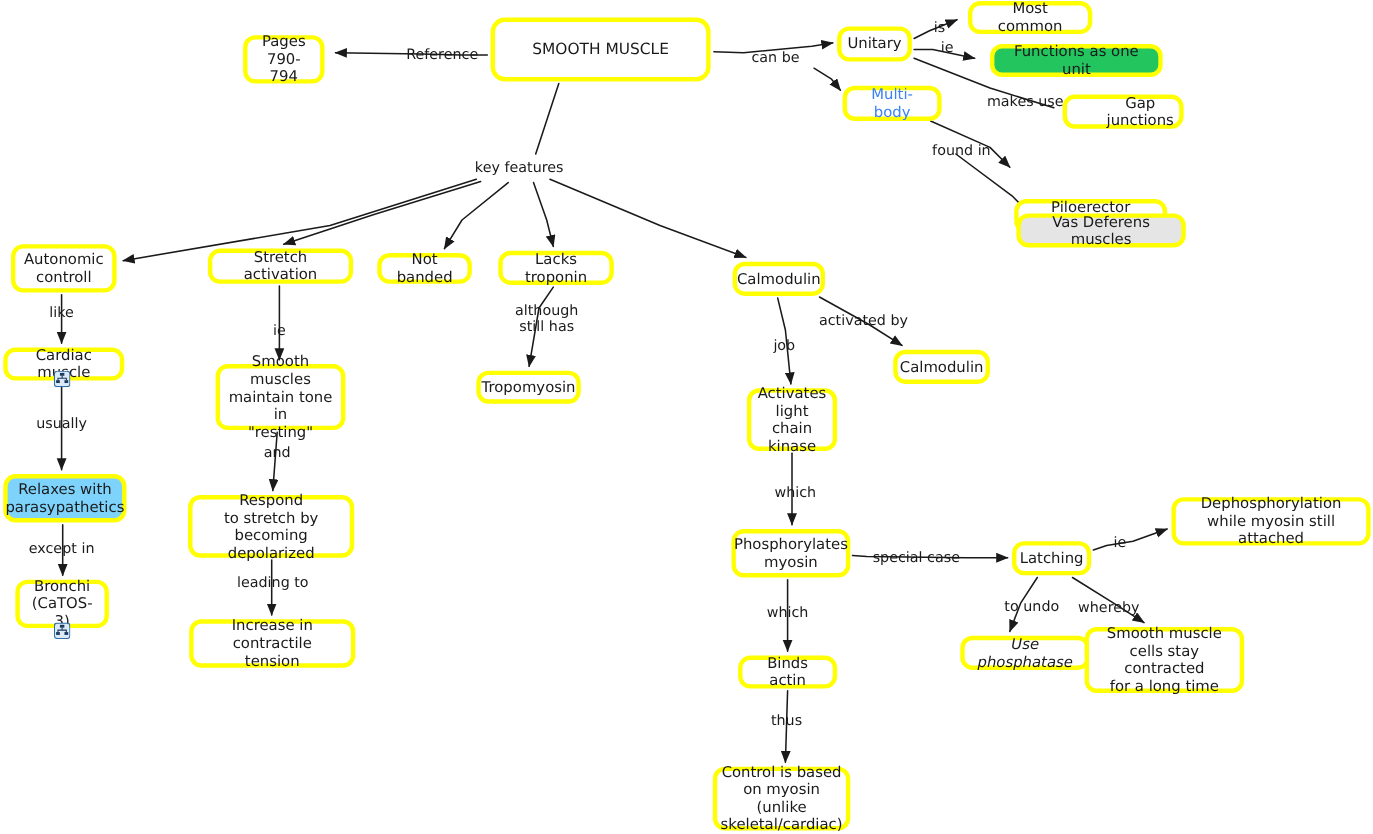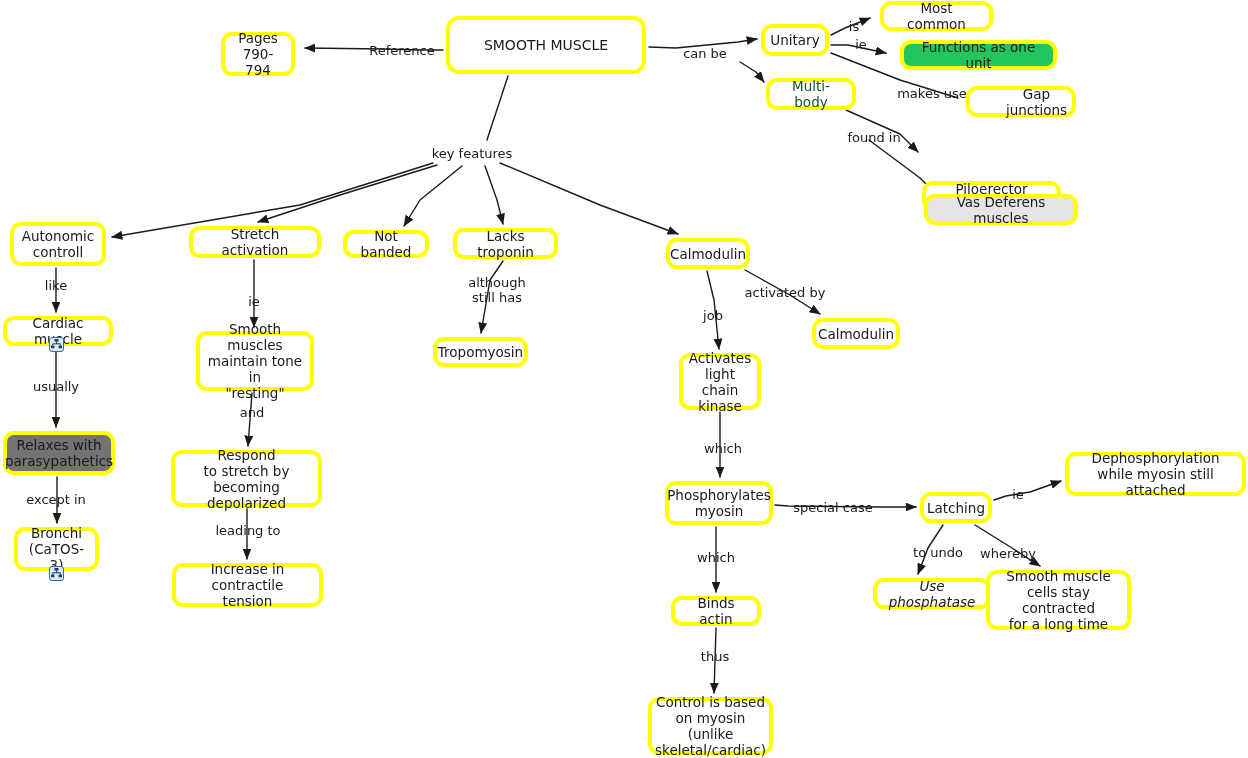--- a/index.html
+++ b/index.html
@@ -109,42 +109,42 @@
         <polyline points="975,525 1012,548 1040,566" fill="none" stroke="#1a1a1a" stroke-width="1.4" stroke-linejoin="round" stroke-linecap="round" marker-end="url(#arrowhead)"></polyline>
         <polyline points="716,628 714,693" fill="none" stroke="#1a1a1a" stroke-width="1.4" stroke-linejoin="round" stroke-linecap="round" marker-end="url(#arrowhead)"></polyline>
       </g>
   </svg>
 
   <div id="nodes-group">
       <div class="node root" style="left: 446px; top: 16px; width: 200px; height: 58px; border-color: rgb(255, 255, 0); background: rgb(255, 255, 255); color: rgb(26, 26, 26);">SMOOTH MUSCLE</div>
       <div class="node" style="left: 221px; top: 32px; width: 74px; height: 44px; border-color: rgb(255, 255, 0); background: rgb(255, 255, 255); color: rgb(26, 26, 26);">Pages
 790-794</div>
       <div class="node" style="left: 761px; top: 24px; width: 68px; height: 32px; border-color: rgb(255, 255, 0); background: rgb(255, 255, 255); color: rgb(26, 26, 26);">Unitary</div>
-      <div class="node" style="left: 766px; top: 78px; width: 90px; height: 32px; border-color: rgb(255, 255, 0); background: rgb(255, 255, 255); color: #14532d;">Multi-body</div>
+      <div class="node" style="left: 766px; top: 78px; width: 90px; height: 32px; border-color: rgb(255, 255, 0); background: rgb(255, 255, 255); color: #3b82f6;">Multi-body</div>
       <div class="node" style="left: 880px; top: 1px; width: 113px; height: 30px; border-color: rgb(255, 255, 0); background: rgb(255, 255, 255); color: rgb(26, 26, 26);">Most common</div>
       <div class="node" style="left: 900px; top: 40px; width: 157px; height: 30px; border-color: rgb(255, 255, 0); background: #22c55e; color: rgb(26, 26, 26);">Functions as one unit</div>
       <div class="node" style="left: 966px; top: 86px; width: 110px; height: 31px; border-color: rgb(255, 255, 0); background: rgb(255, 255, 255); color: rgb(26, 26, 26); padding-left: 38px;">Gap junctions</div>
       <div class="node" style="left: 922px; top: 145px; width: 139px; height: 31px; border-color: rgb(255, 255, 0); background: rgb(255, 255, 255); color: rgb(26, 26, 26); margin-top: 36px;">Piloerector muscles</div>
       <div class="node" style="left: 924px; top: 194px; width: 154px; height: 31px; border-color: rgb(255, 255, 0); background: #e5e5e5; color: rgb(26, 26, 26);">Vas Deferens muscles</div>
       <div class="node" style="left: 10px; top: 222px; width: 96px; height: 44px; border-color: rgb(255, 255, 0); background: rgb(255, 255, 255); color: rgb(26, 26, 26);">Autonomic
 controll</div>
       <div class="node" style="left: 189px; top: 226px; width: 132px; height: 32px; border-color: rgb(255, 255, 0); background: rgb(255, 255, 255); color: rgb(26, 26, 26);">Stretch activation</div>
       <div class="node" style="left: 343px; top: 230px; width: 86px; height: 28px; border-color: rgb(255, 255, 0); background: rgb(255, 255, 255); color: rgb(26, 26, 26);">Not banded</div>
       <div class="node" style="left: 453px; top: 228px; width: 105px; height: 31px; border-color: rgb(255, 255, 0); background: rgb(255, 255, 255); color: rgb(26, 26, 26);">Lacks troponin</div>
       <div class="node" style="left: 666px; top: 238px; width: 84px; height: 31px; border-color: rgb(255, 255, 0); background: rgb(255, 255, 255); color: rgb(26, 26, 26);">Calmodulin</div>
       <div class="node" style="left: 3px; top: 316px; width: 110px; height: 30px; border-color: rgb(255, 255, 0); background: rgb(255, 255, 255); color: rgb(26, 26, 26);">Cardiac muscle</div>
       <div class="node" style="left: 196px; top: 331px; width: 118px; height: 60px; border-color: rgb(255, 255, 0); background: rgb(255, 255, 255); color: rgb(26, 26, 26);">Smooth muscles
 maintain tone in
 "resting"</div>
       <div class="node" style="left: 433px; top: 337px; width: 95px; height: 30px; border-color: rgb(255, 255, 0); background: rgb(255, 255, 255); color: rgb(26, 26, 26);">Tropomyosin</div>
       <div class="node" style="left: 812px; top: 318px; width: 88px; height: 31px; border-color: rgb(255, 255, 0); background: rgb(255, 255, 255); color: rgb(26, 26, 26);">Calmodulin</div>
       <div class="node" style="left: 679px; top: 353px; width: 82px; height: 57px; border-color: rgb(255, 255, 0); background: rgb(255, 255, 255); color: rgb(26, 26, 26);">Activates
 light chain
 kinase</div>
-      <div class="node" style="left: 3px; top: 431px; width: 112px; height: 44px; border-color: rgb(255, 255, 0); background: #737373; color: rgb(26, 26, 26);">Relaxes with
+      <div class="node" style="left: 3px; top: 431px; width: 112px; height: 44px; border-color: rgb(255, 255, 0); background: #7dd3fc; color: rgb(26, 26, 26);">Relaxes with
 parasypathetics</div>
       <div class="node" style="left: 171px; top: 450px; width: 151px; height: 57px; border-color: rgb(255, 255, 0); background: rgb(255, 255, 255); color: rgb(26, 26, 26);">Respond
 to stretch by
 becoming depolarized</div>
       <div class="node" style="left: 665px; top: 481px; width: 108px; height: 44px; border-color: rgb(255, 255, 0); background: rgb(255, 255, 255); color: rgb(26, 26, 26);">Phosphorylates
 myosin</div>
       <div class="node" style="left: 920px; top: 492px; width: 72px; height: 31px; border-color: rgb(255, 255, 0); background: rgb(255, 255, 255); color: rgb(26, 26, 26);">Latching</div>
       <div class="node" style="left: 1065px; top: 452px; width: 181px; height: 44px; border-color: rgb(255, 255, 0); background: rgb(255, 255, 255); color: rgb(26, 26, 26);">Dephosphorylation
 while myosin still attached</div>
       <div class="node" style="left: 14px; top: 527px; width: 85px; height: 44px; border-color: rgb(255, 255, 0); background: rgb(255, 255, 255); color: rgb(26, 26, 26);">Bronchi

